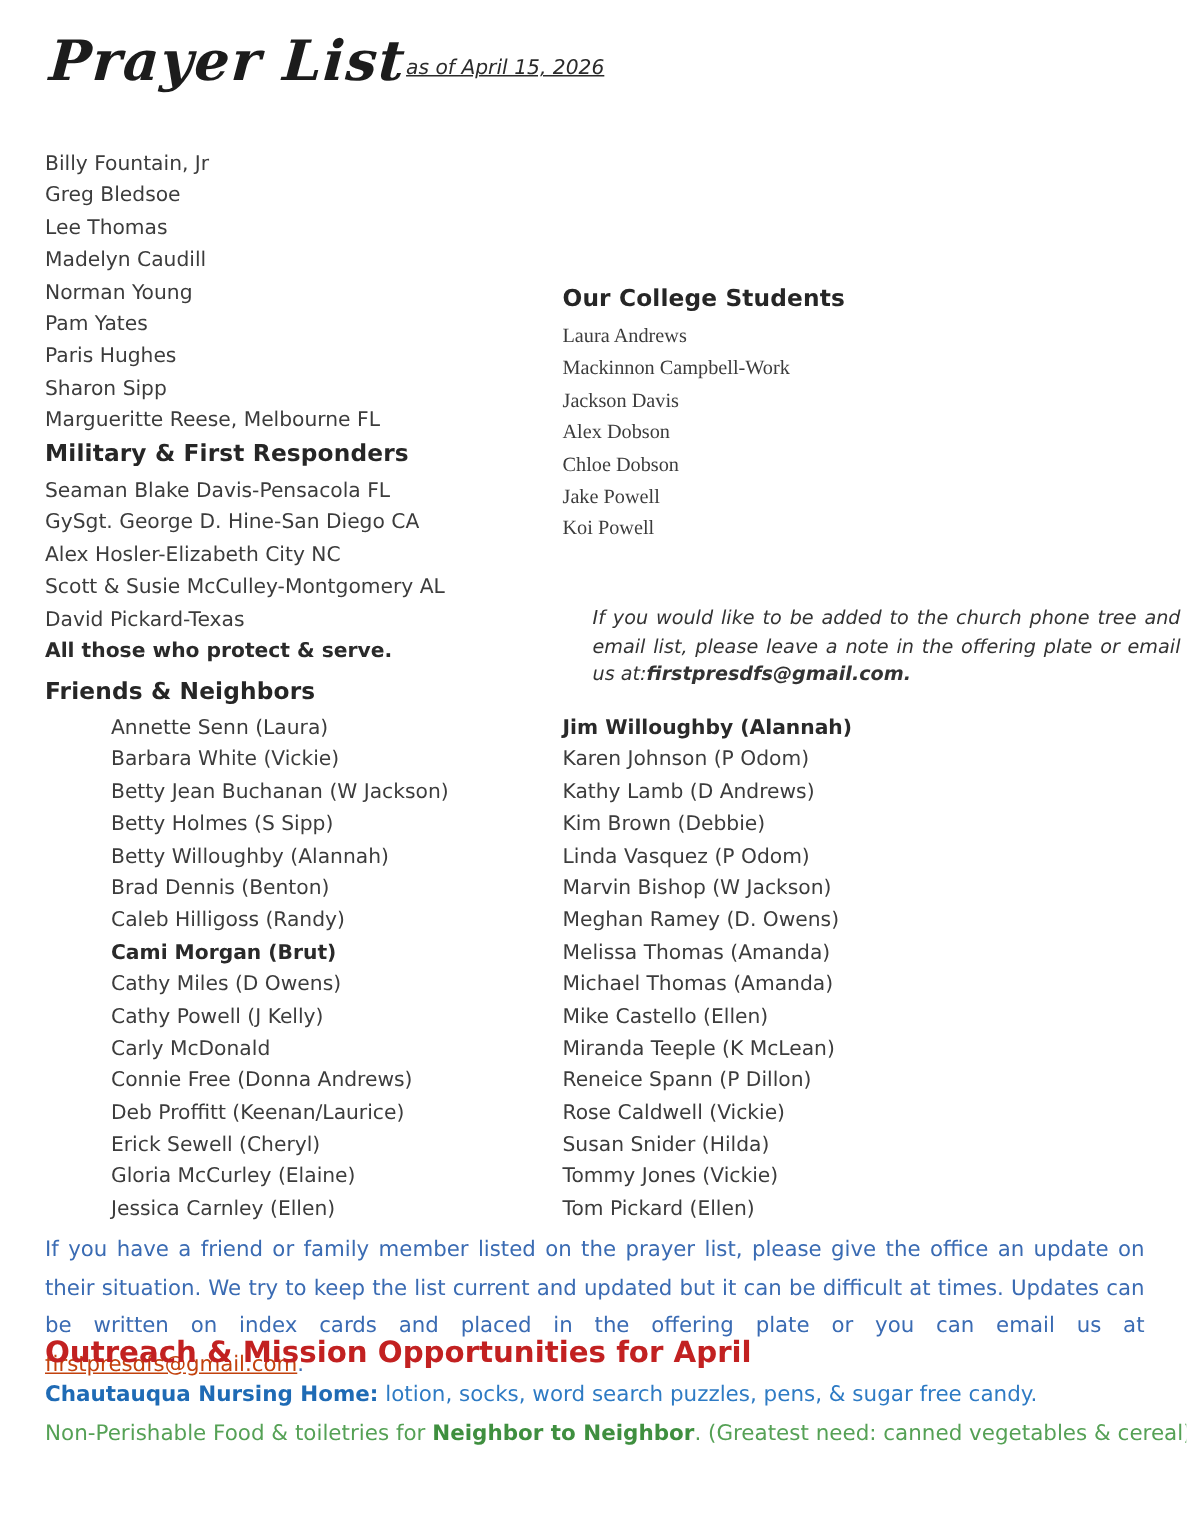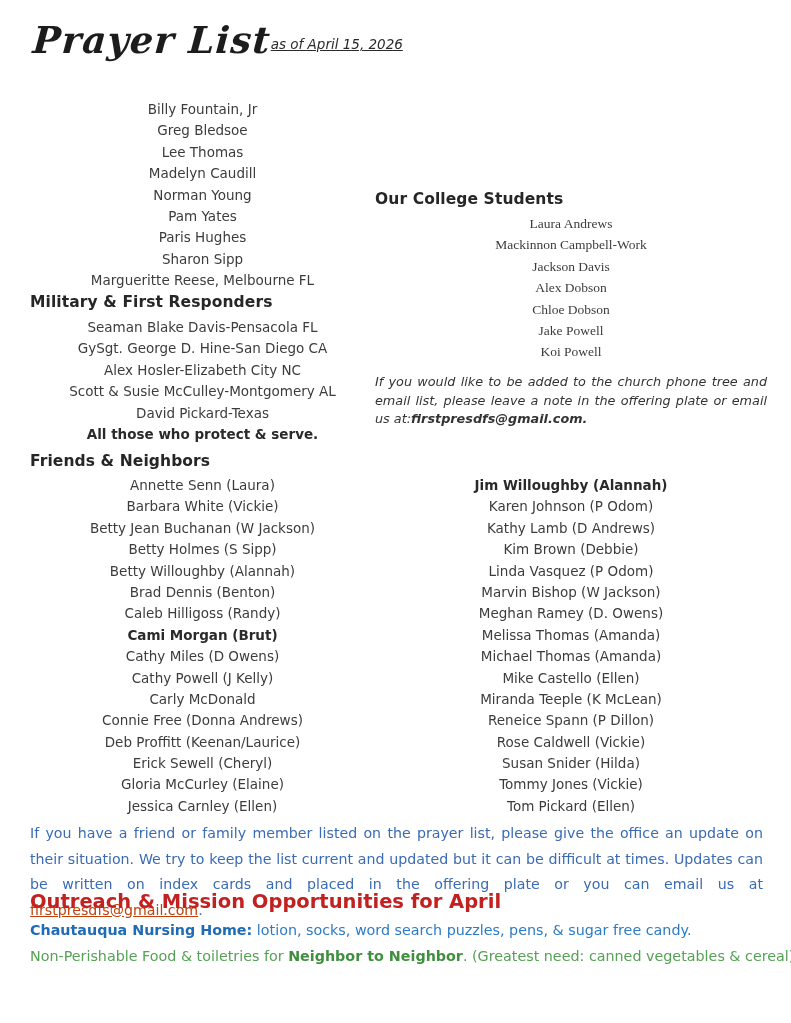--- a/index.html
+++ b/index.html
@@ -39,35 +39,35 @@
   
   .col-left  { position: absolute; left: 30px;  width: 345px; }
   .col-right { position: absolute; left: 375px; width: 392px; }
 
   .section-heading {
     font-weight: 700;
     font-size: 15.5px;
     color: #262626;
     letter-spacing: 0.1px;
   }
-  .name-list { font-size: 13.5px; color: #3c3c3c; text-align: center; }
+  .name-list { font-size: 13.5px; color: #3c3c3c; }
   .name-line { height: 21.4px; line-height: 21.4px; white-space: nowrap; }
   .name-line.bold { font-weight: 700; color: #2a2a2a; }
 
   
   #church-heading   { top: 76px; }
   #church-list      { top: 99px; }
   #military-heading { top: 293px; }
   #military-list    { top: 317px; }
   #friends-heading  { top: 452px; }
-  #friends-left     { top: 475px; }
+  #friends-left     { top: 475px; margin-left: 44px; }
 
   #college-heading  { top: 190px; }
   #college-list     { top: 213px; font-family: Liberation Serif, serif; }
-  #phone-note       { top: 373px; }
+  #phone-note       { top: 404px; margin-left: 20px; }
   #friends-right    { top: 475px; }
 
   .abs { position: absolute; }
 
   
   .phone-note {
     font-style: italic;
     font-size: 12.8px;
     line-height: 18.6px;
     text-align: justify;

